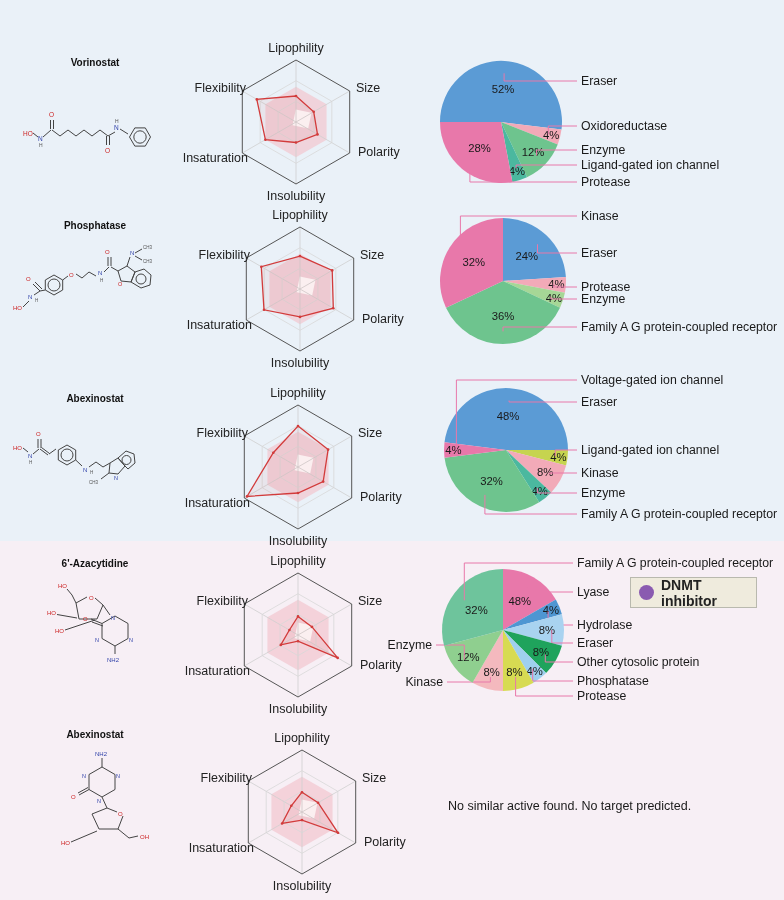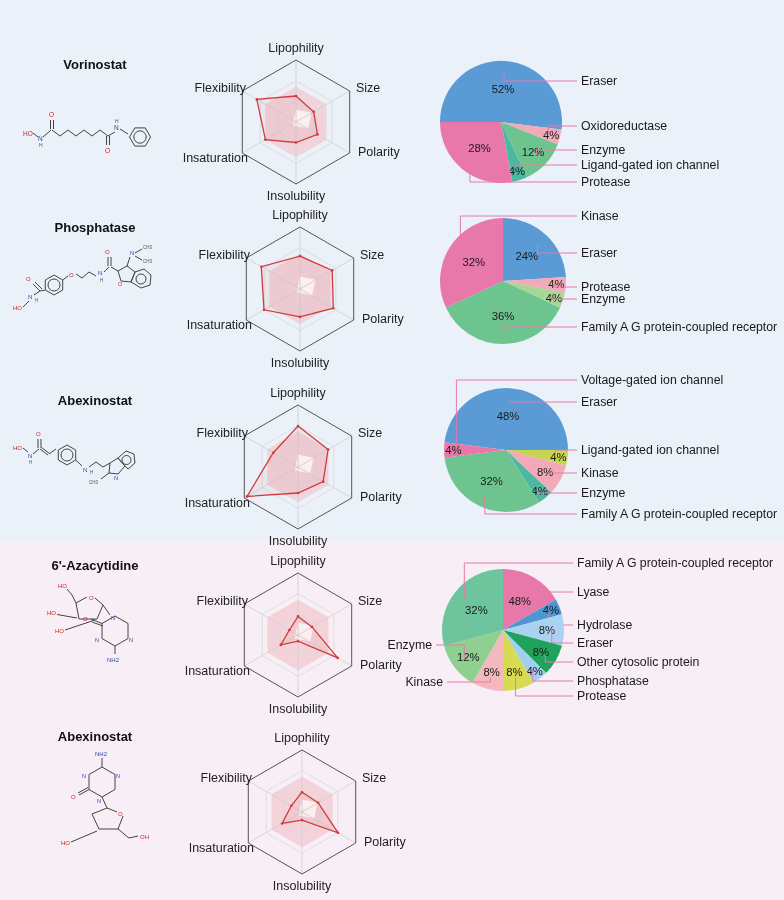--- a/index.html
+++ b/index.html
@@ -4,35 +4,39 @@
 <style>
   html,body{margin:0;padding:0;background:#fff;}
   #canvas{position:relative;width:784px;height:900px;overflow:hidden;
           font-family:"Liberation Sans",sans-serif;}
   .sec{position:absolute;left:0;width:784px;}
   .badge{position:absolute;display:flex;align-items:center;gap:7px;background:#EFEBDD;
          border:1px solid #b9b9ae;box-sizing:border-box;padding:0 8px;font-weight:bold;
          font-size:14px;color:#222;}
   .badge .dot{width:15px;height:15px;border-radius:50%;flex:0 0 auto;}
   .cname{position:absolute;width:150px;text-align:center;font-weight:bold;
-         font-size:13px;color:#111;}
+         font-size:10px;color:#111;}
   .structure{position:absolute;}
   svg{overflow:visible;display:block;}
   svg text{font-family:"Liberation Sans",sans-serif;}
   .note{position:absolute;font-size:12.5px;color:#1a1a1a;white-space:nowrap;}
   .chart{position:absolute;}
 </style>
 </head>
 <body>
 
 <div id="canvas">
 
   <div class="sec" id="sec-hdac" style="top: 0px; height: 541px; background: rgb(234, 241, 248);"></div>
   <div class="sec" id="sec-dnmt" style="top: 541px; height: 359px; background: rgb(247, 239, 245);"></div>
 
+  <div class="badge" style="left:630px;top:577px;width:127px;height:31px;">
+    <span class="dot" style="background:#8A5BB0;"></span>
+    <span>DNMT inhibitor</span>
+  </div>
 
   <svg class="structure" style="left:22px;top:106px;" width="145" height="52" viewBox="0 0 145 52">
     <g stroke="#444" stroke-width="1" fill="none">
       <path d="M11 27 L16 31"></path>
         <path d="M21 31 L29 24"></path>
       <path d="M28.5 23 L28.5 14"></path>
         <path d="M31.5 23 L31.5 14"></path>
       <polyline points="30,24 38,30 46,24 54,30 62,24 70,30 78,24 86,30"></polyline>
       <path d="M84.5 30 L84.5 39"></path>
         <path d="M87.5 30 L87.5 39"></path>
@@ -164,20 +168,21 @@
       <text x="71" y="32" font-size="5.5" fill="#3344aa">N</text>
         <text x="37" y="32" font-size="5.5" fill="#3344aa">N</text>
       <text x="52" y="57" font-size="5.5" fill="#3344aa">N</text>
       <text x="26" y="53" fill="#cc2222">O</text>
         <text x="73" y="70" fill="#cc2222">O</text>
       <text x="16" y="99" fill="#cc2222">HO</text>
         <text x="95" y="93" fill="#cc2222">OH</text>
       </g>
   </svg>
 
+  <div class="note" style="left:448px;top:799px;">No similar active found. No target predicted.</div>
 
 <div class="cname" style="left: 20px; top: 57px;">Vorinostat</div>
     <div class="cname" style="left: 20px; top: 220px;">Phosphatase</div>
     <div class="cname" style="left: 20px; top: 393px;">Abexinostat</div>
     <div class="cname" style="left: 20px; top: 558px;">6'-Azacytidine</div>
     <div class="cname" style="left: 20px; top: 729px;">Abexinostat</div>
     <svg class="chart" width="270" height="200" style="left: 161px; top: 22px;">
       <polygon points="135.0,64.7 165.6,82.3 165.6,117.7 135.0,135.3 104.4,117.7 104.4,82.3" fill="#F2C6CE" fill-opacity="0.7"></polygon>
       <polygon points="134.8,87.5 150.5,90.8 147.2,106.5 131.5,103.2" fill="#ffffff" fill-opacity="0.9"></polygon>
       <line x1="135" y1="100" x2="135" y2="38" stroke="#cfcfcf" stroke-width="0.8"></line>

